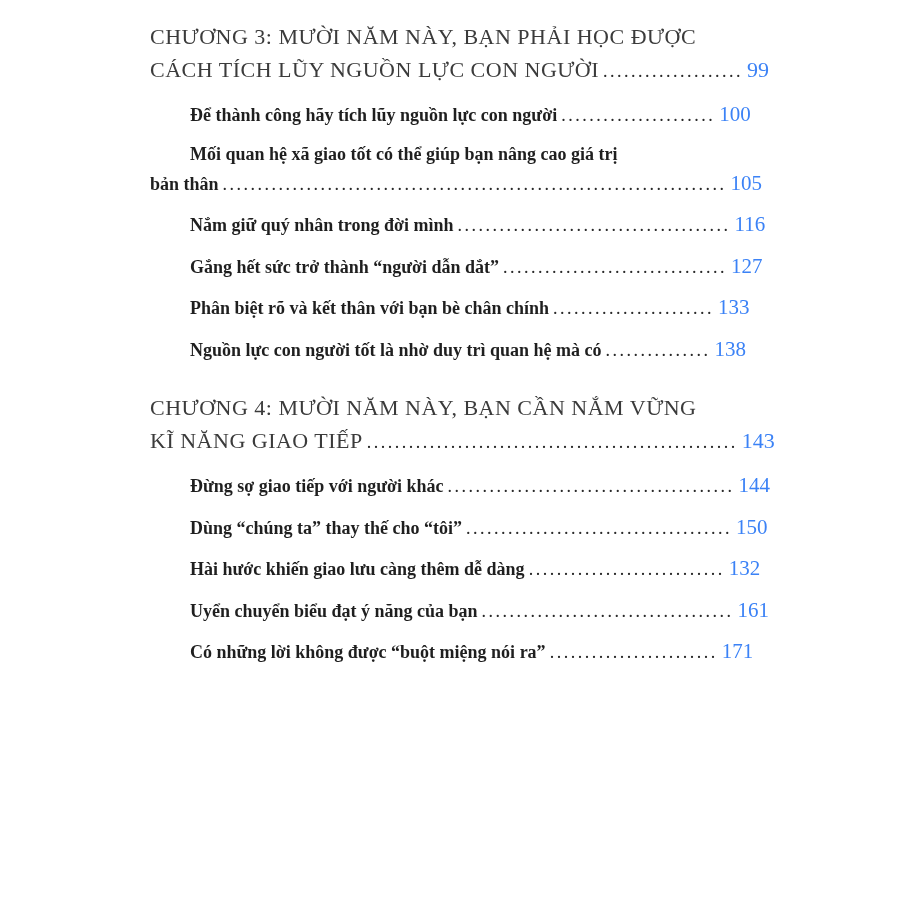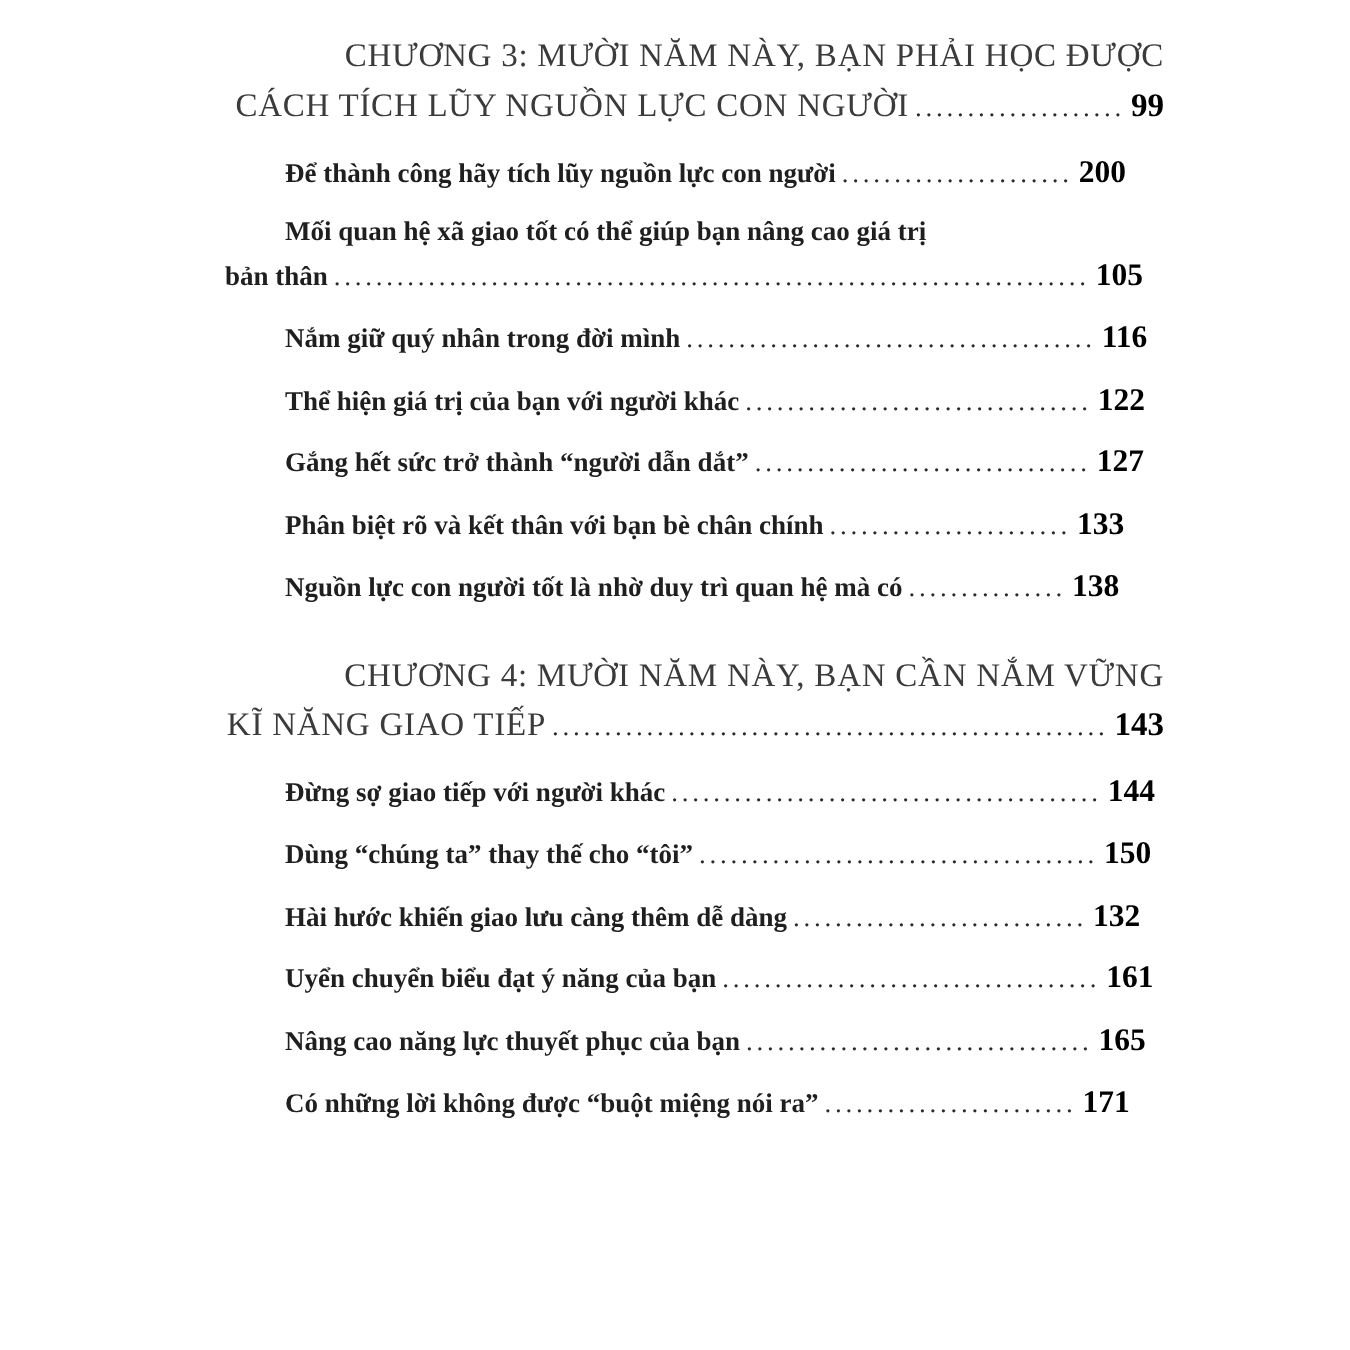--- a/index.html
+++ b/index.html
@@ -12,62 +12,60 @@
   }
   .toc-page {
     box-sizing: border-box;
     width: 900px;
     height: 900px;
     padding: 20px 124px 0 150px;
   }
   .toc-row { margin-bottom: 10px; line-height: 1.5; color: #1f1f1f; }
   .toc-row .title { white-space: pre-line; }
   .entry .title { font-size: 18px; font-weight: 700; margin-left: 40px; }
-  .heading { margin-bottom: 13px; color: #3b3b3b; text-align: right; }
+  .heading { margin-bottom: 13px; color: #3b3b3b; }
   .heading .title { font-size: 22px; font-weight: 400; letter-spacing: 0.5px; }
   .leader {
     font-size: 18px;
     font-weight: 400;
     word-spacing: -2px;
     padding-left: 4px;
     color: #2a2a2a;
   }
   .pagenum {
     font-size: 21px;
-    font-weight: 700;
+    font-weight: 400;
     padding-left: 4px;
     white-space: nowrap;
-    color: #000000;
+    color: #3b82f6;
   }
   .heading .pagenum { font-size: 22px; }
   .toc-section + .toc-section { margin-top: 26px; }
 </style>
 </head>
 <body>
 
 <div class="toc-page" id="toc">
     <section class="toc-section">
       <div class="toc-row heading"><span class="title">CHƯƠNG 3: MƯỜI NĂM NÀY, BẠN PHẢI HỌC ĐƯỢC
 CÁCH TÍCH LŨY NGUỒN LỰC CON NGƯỜI</span><span class="leader">. . . . . . . . . . . . . . . . . . . . </span><span class="pagenum">99</span></div>
       <div class="entries">
-        <div class="toc-row entry"><span class="title">Để thành công hãy tích lũy nguồn lực con người</span><span class="leader">. . . . . . . . . . . . . . . . . . . . . . </span><span class="pagenum">200</span></div>
+        <div class="toc-row entry"><span class="title">Để thành công hãy tích lũy nguồn lực con người</span><span class="leader">. . . . . . . . . . . . . . . . . . . . . . </span><span class="pagenum">100</span></div>
         <div class="toc-row entry"><span class="title">Mối quan hệ xã giao tốt có thể giúp bạn nâng cao giá trị
 bản thân</span><span class="leader">. . . . . . . . . . . . . . . . . . . . . . . . . . . . . . . . . . . . . . . . . . . . . . . . . . . . . . . . . . . . . . . . . . . . . . . . </span><span class="pagenum">105</span></div>
         <div class="toc-row entry"><span class="title">Nắm giữ quý nhân trong đời mình</span><span class="leader">. . . . . . . . . . . . . . . . . . . . . . . . . . . . . . . . . . . . . . . </span><span class="pagenum">116</span></div>
-        <div class="toc-row entry"><span class="title">Thể hiện giá trị của bạn với người khác</span><span class="leader">. . . . . . . . . . . . . . . . . . . . . . . . . . . . . . . . . </span><span class="pagenum">122</span></div>
         <div class="toc-row entry"><span class="title">Gắng hết sức trở thành “người dẫn dắt”</span><span class="leader">. . . . . . . . . . . . . . . . . . . . . . . . . . . . . . . . </span><span class="pagenum">127</span></div>
         <div class="toc-row entry"><span class="title">Phân biệt rõ và kết thân với bạn bè chân chính</span><span class="leader">. . . . . . . . . . . . . . . . . . . . . . . </span><span class="pagenum">133</span></div>
         <div class="toc-row entry"><span class="title">Nguồn lực con người tốt là nhờ duy trì quan hệ mà có</span><span class="leader">. . . . . . . . . . . . . . . </span><span class="pagenum">138</span></div>
       </div>
     </section>
     <section class="toc-section">
       <div class="toc-row heading"><span class="title">CHƯƠNG 4: MƯỜI NĂM NÀY, BẠN CẦN NẮM VỮNG
 KĨ NĂNG GIAO TIẾP</span><span class="leader">. . . . . . . . . . . . . . . . . . . . . . . . . . . . . . . . . . . . . . . . . . . . . . . . . . . . . </span><span class="pagenum">143</span></div>
       <div class="entries">
         <div class="toc-row entry"><span class="title">Đừng sợ giao tiếp với người khác</span><span class="leader">. . . . . . . . . . . . . . . . . . . . . . . . . . . . . . . . . . . . . . . . . </span><span class="pagenum">144</span></div>
         <div class="toc-row entry"><span class="title">Dùng “chúng ta” thay thế cho “tôi”</span><span class="leader">. . . . . . . . . . . . . . . . . . . . . . . . . . . . . . . . . . . . . . </span><span class="pagenum">150</span></div>
         <div class="toc-row entry"><span class="title">Hài hước khiến giao lưu càng thêm dễ dàng</span><span class="leader">. . . . . . . . . . . . . . . . . . . . . . . . . . . . </span><span class="pagenum">132</span></div>
         <div class="toc-row entry"><span class="title">Uyển chuyển biểu đạt ý năng của bạn</span><span class="leader">. . . . . . . . . . . . . . . . . . . . . . . . . . . . . . . . . . . . </span><span class="pagenum">161</span></div>
-        <div class="toc-row entry"><span class="title">Nâng cao năng lực thuyết phục của bạn</span><span class="leader">. . . . . . . . . . . . . . . . . . . . . . . . . . . . . . . . . </span><span class="pagenum">165</span></div>
         <div class="toc-row entry"><span class="title">Có những lời không được “buột miệng nói ra”</span><span class="leader">. . . . . . . . . . . . . . . . . . . . . . . . </span><span class="pagenum">171</span></div>
       </div>
     </section>
   </div>
 
 </body></html>

